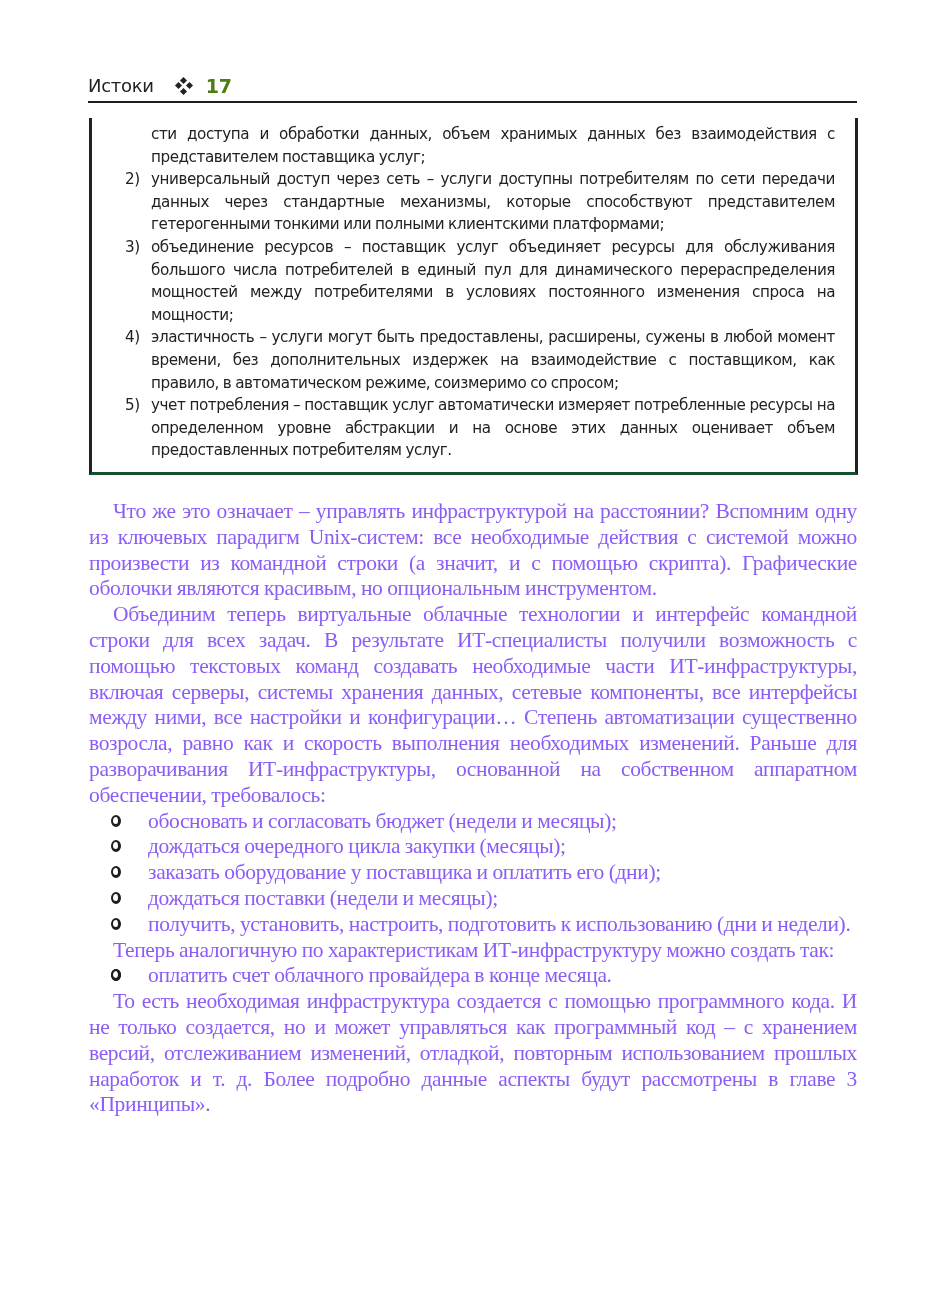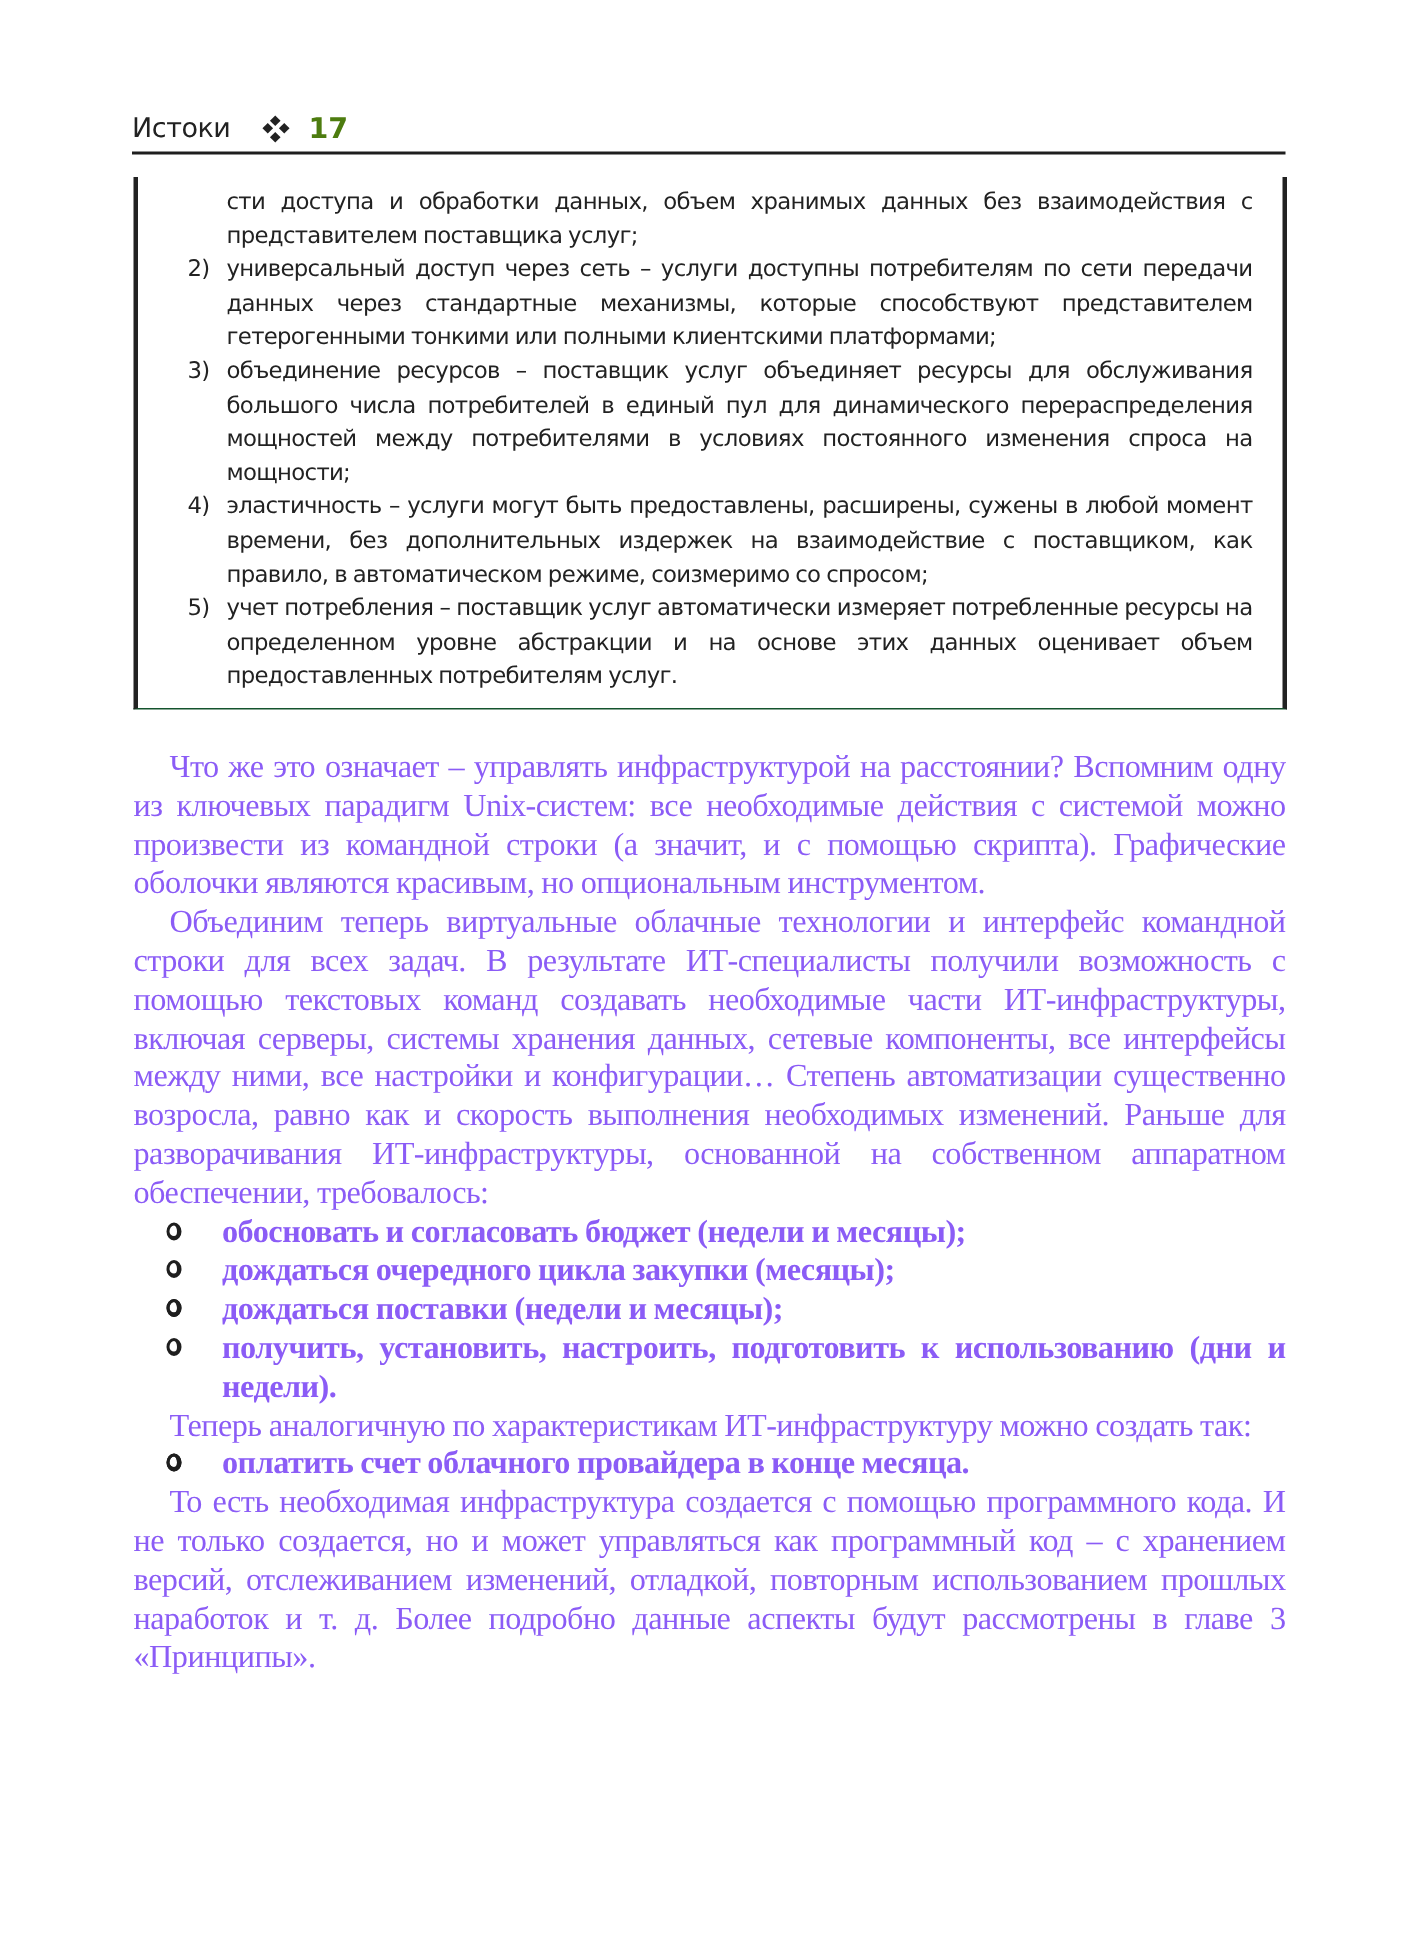--- a/index.html
+++ b/index.html
@@ -58,21 +58,21 @@
     }
 
     .definition-box {
       position: absolute;
       left: 89px;
       top: 118px;
       width: 763px;
       height: 354px;
       border-left: 3px solid #222;
       border-right: 3px solid #222;
-      border-bottom: 1px solid #14532d;
+      border-bottom: 3px solid #14532d;
       border-top: none;
       font-family: "DejaVu Sans", sans-serif;
       font-size: 15.2px;
       line-height: 22.6px;
       letter-spacing: -0.45px;
       word-spacing: -0.5px;
       color: #222;
     }
     .box-inner {
       position: absolute;
@@ -114,21 +114,20 @@
     }
     .bullets {
       margin: 0;
       padding: 0;
       list-style: none;
     }
     .bullet-item {
       position: relative;
       padding-left: 59px;
       text-align: justify;
-      font-weight: bold;
     }
     .bullet-icon {
       position: absolute;
       left: 22px;
       top: 6px;
       width: 10px;
       height: 12px;
       border: 2.4px solid #1e1e1e;
       border-radius: 50%;
       box-sizing: border-box;
@@ -182,20 +181,21 @@
     <li class="bullet-item">
       <span class="bullet-icon"></span>
       <span>обосновать и согласовать бюджет (недели и месяцы);</span>
     </li>
     <li class="bullet-item">
       <span class="bullet-icon"></span>
       <span>дождаться очередного цикла закупки (месяцы);</span>
     </li>
     <li class="bullet-item">
       <span class="bullet-icon"></span>
+      <span>заказать оборудование у поставщика и оплатить его (дни);</span>
     </li>
     <li class="bullet-item">
       <span class="bullet-icon"></span>
       <span>дождаться поставки (недели и месяцы);</span>
     </li>
     <li class="bullet-item">
       <span class="bullet-icon"></span>
       <span>получить, установить, настроить, подготовить к использованию (дни и недели).</span>
     </li>
   </ul>

